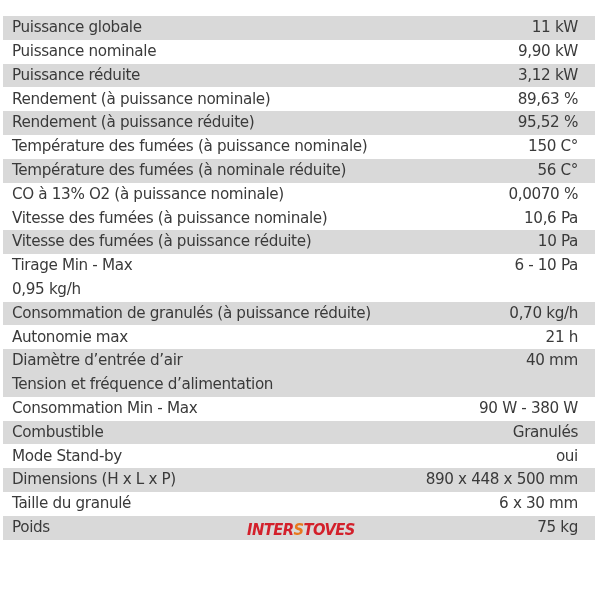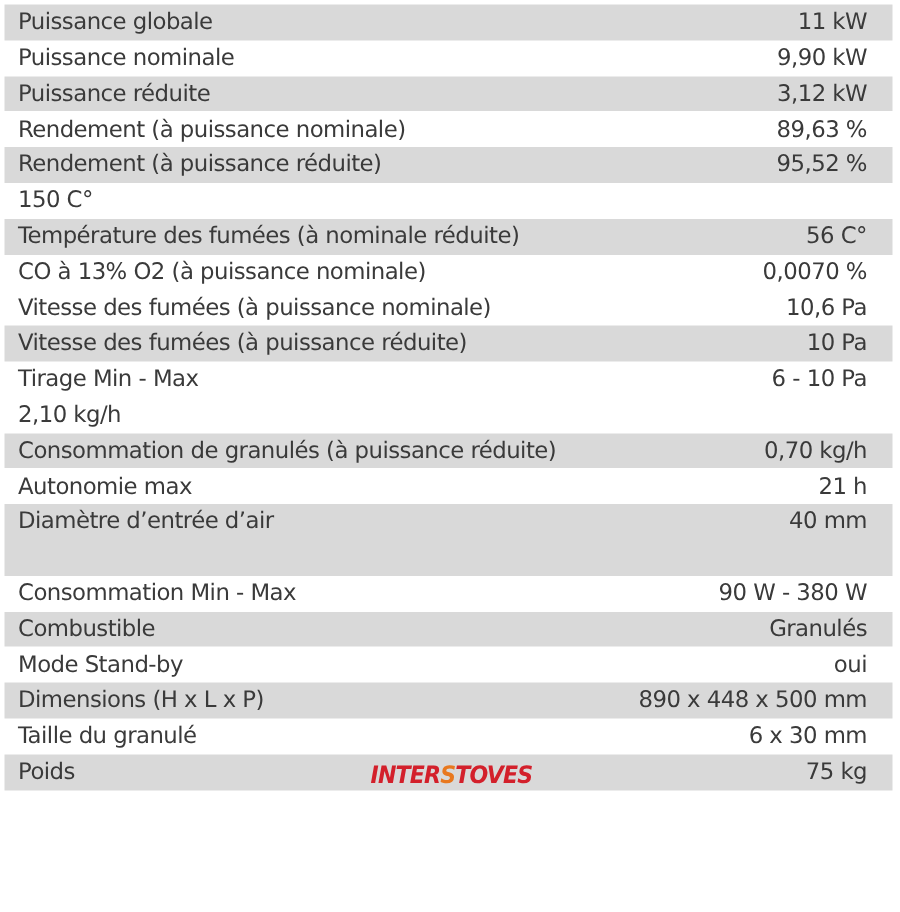--- a/index.html
+++ b/index.html
@@ -1,18 +1,18 @@
 <!DOCTYPE html>
 <html><head>
 <meta charset="utf-8">
 <style>
   html, body { margin: 0; padding: 0; background: #ffffff; }
   body { width: 600px; height: 608px; position: relative; overflow: hidden;
          font-family: "DejaVu Sans", sans-serif; }
-  .table { position: absolute; left: 3px; top: 3px; width: 592px; }
+  .table { position: absolute; left: 3px; top: 16px; width: 592px; }
   .row { height: 23.8px; position: relative; display: flex; align-items: center;
          justify-content: space-between; box-sizing: border-box; padding: 0 17px 0 9px; }
   .row.shade { background: #d9d9d9; }
   .label, .value { font-size: 15.2px; color: #3a3a3a; letter-spacing: -0.35px; white-space: nowrap;
          line-height: 1; }
   .value { text-align: left; }
   .logo { position: absolute; left: 244px; top: 4px; font-family: "DejaVu Sans", sans-serif;
           font-weight: bold; font-style: italic; font-size: 16px; color: #d3202b;
           letter-spacing: -0.6px; white-space: nowrap; transform: scaleX(0.92); transform-origin: left center; }
   .logo .flame { color: #e8781e; display: inline-block; }
@@ -35,20 +35,21 @@
     </div>
   <div class="row">
       <span class="label">Rendement (à puissance nominale)</span>
       <span class="value">89,63 %</span>
     </div>
   <div class="row shade">
       <span class="label">Rendement (à puissance réduite)</span>
       <span class="value">95,52 %</span>
     </div>
   <div class="row">
+      <span class="label">Température des fumées (à puissance nominale)</span>
       <span class="value">150 C°</span>
     </div>
   <div class="row shade">
       <span class="label">Température des fumées (à nominale réduite)</span>
       <span class="value">56 C°</span>
     </div>
   <div class="row">
       <span class="label">CO à 13% O2 (à puissance nominale)</span>
       <span class="value">0,0070 %</span>
     </div>
@@ -58,35 +59,36 @@
     </div>
   <div class="row shade">
       <span class="label">Vitesse des fumées (à puissance réduite)</span>
       <span class="value">10 Pa</span>
     </div>
   <div class="row">
       <span class="label">Tirage Min - Max</span>
       <span class="value">6 - 10 Pa</span>
     </div>
   <div class="row">
-      <span class="value">2,10 kg/h</span>
+      <span class="value">0,95 kg/h</span>
     </div>
   <div class="row shade">
       <span class="label">Consommation de granulés (à puissance réduite)</span>
       <span class="value">0,70 kg/h</span>
     </div>
   <div class="row">
       <span class="label">Autonomie max</span>
       <span class="value">21 h</span>
     </div>
   <div class="row shade">
       <span class="label">Diamètre d’entrée d’air</span>
       <span class="value">40 mm</span>
     </div>
   <div class="row shade">
+      <span class="label">Tension et fréquence d’alimentation</span>
     </div>
   <div class="row">
       <span class="label">Consommation Min - Max</span>
       <span class="value">90 W - 380 W</span>
     </div>
   <div class="row shade">
       <span class="label">Combustible</span>
       <span class="value">Granulés</span>
     </div>
   <div class="row">

